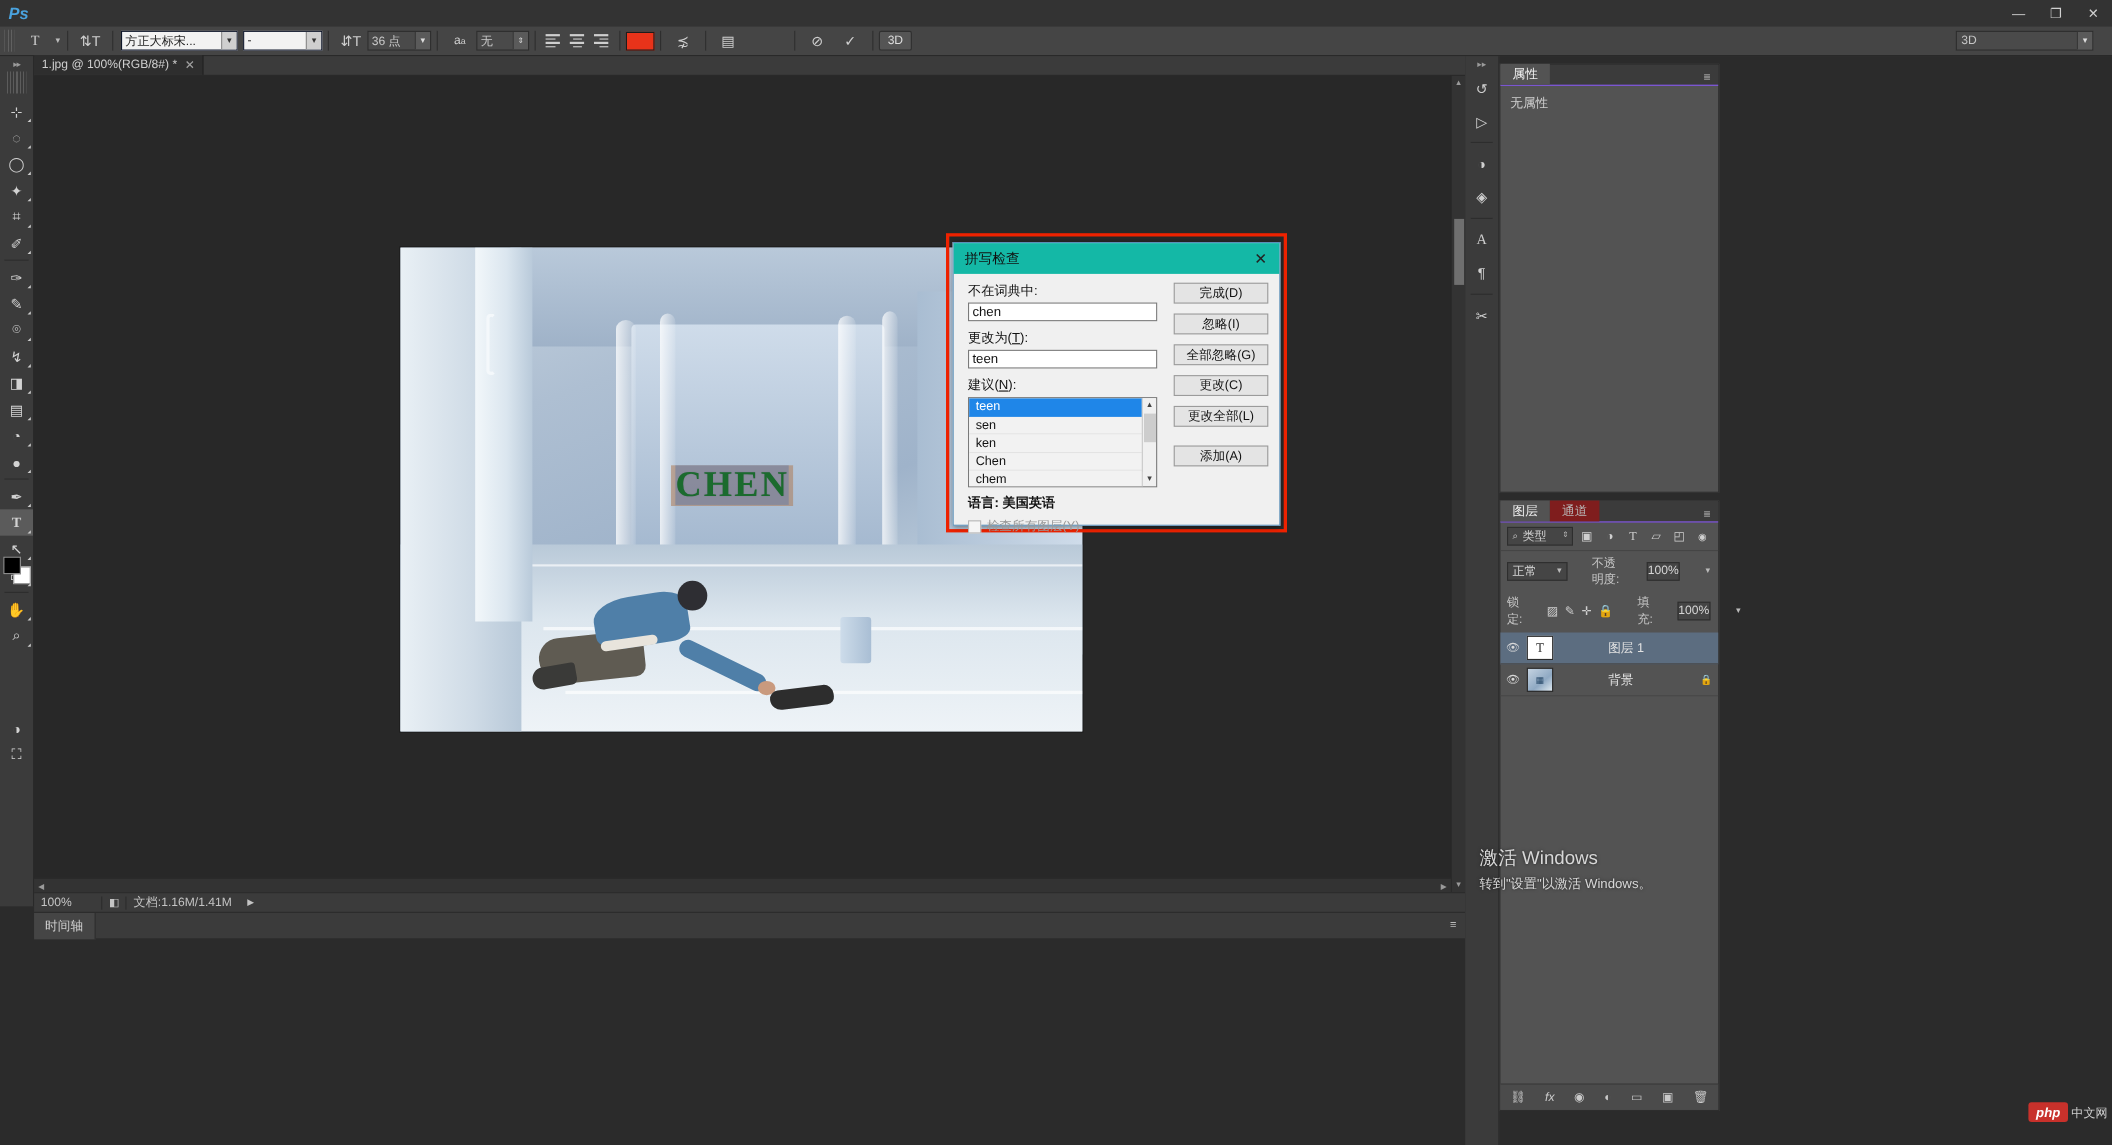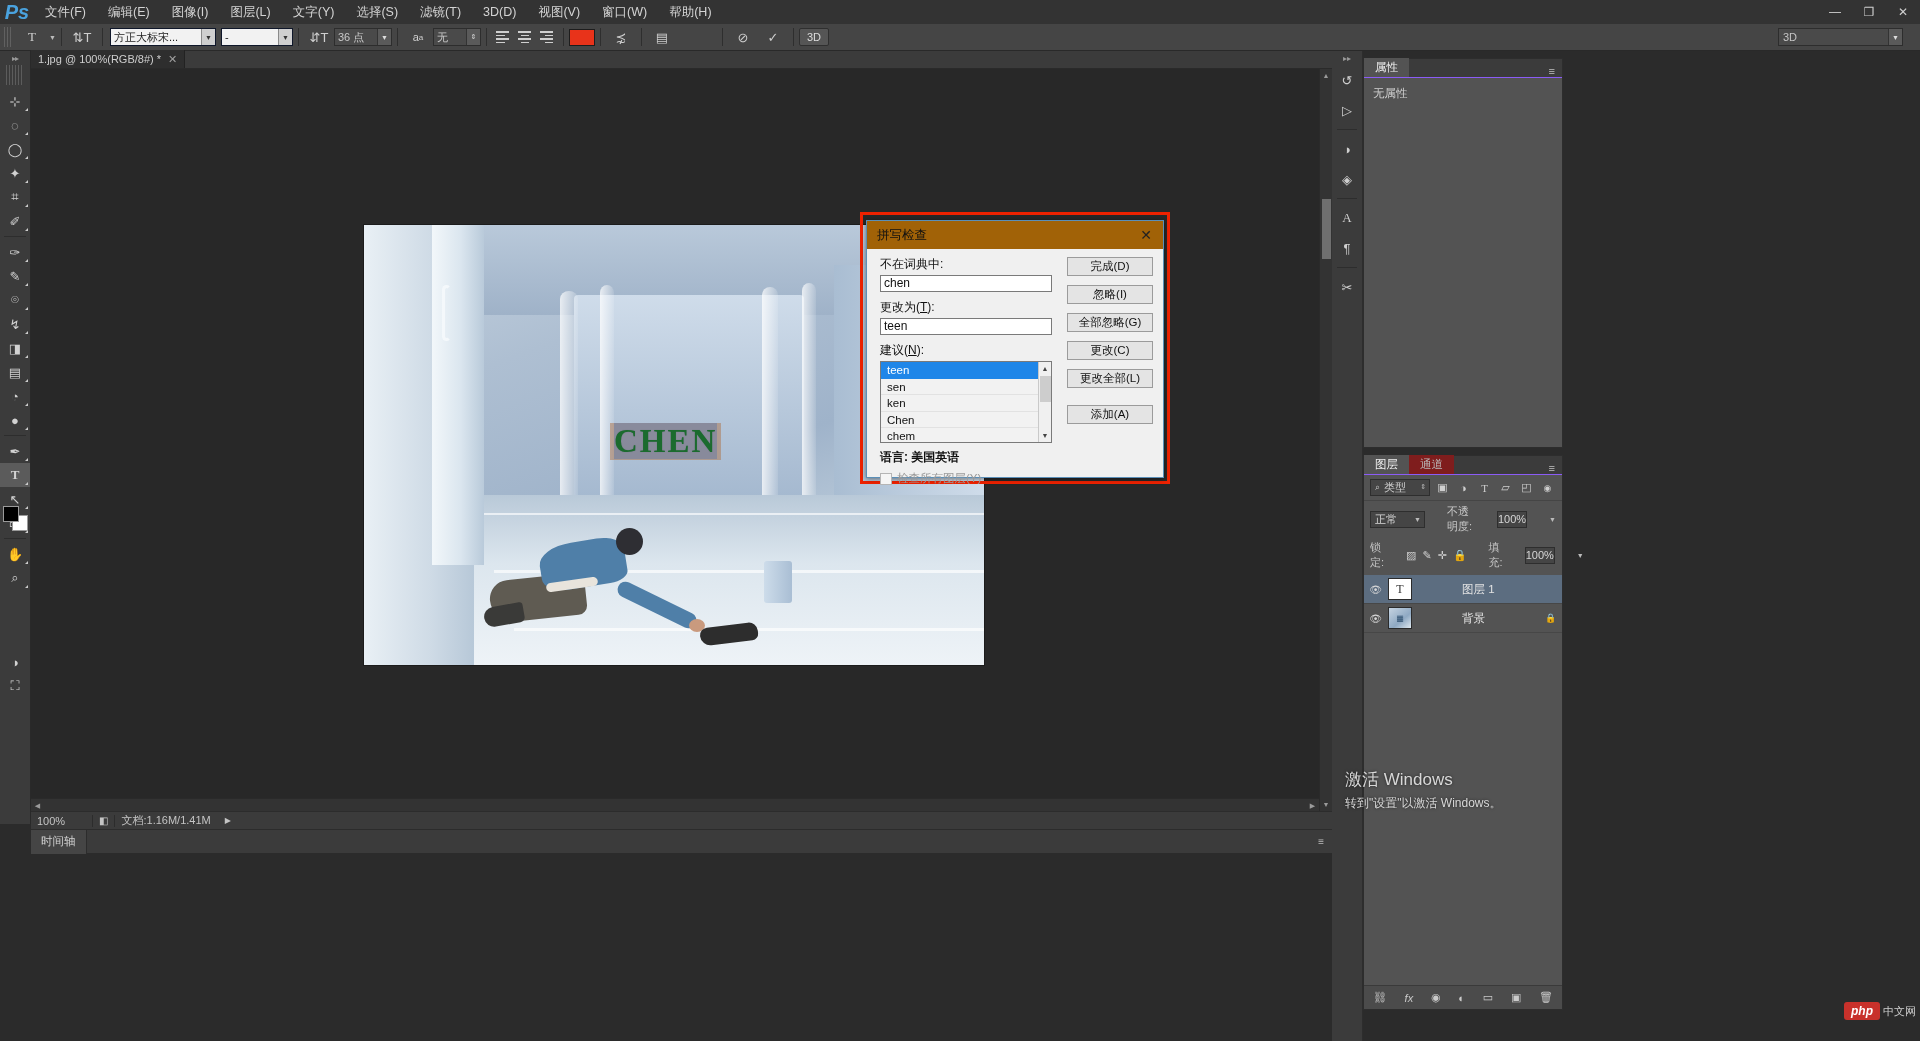--- a/index.html
+++ b/index.html
@@ -10,21 +10,21 @@
     font-size:12px; color:#c8c8c8;
     position:relative;
   }
   
   #titlebar {
     position:absolute; left:0; top:0; width:1920px; height:24px;
     background:#333333; display:flex; align-items:center;
   }
   .ps-logo {
     width:34px; height:24px; display:flex; align-items:center; justify-content:center;
-    color:#4aa3df; font-weight:bold; font-size:20px; font-style:italic;
+    color:#4aa3df; font-weight:bold; font-size:15px; font-style:italic;
   }
   .menu-items { display:flex; align-items:center; height:24px; }
   .menu-item {
     padding:0 11px; height:24px; line-height:24px; color:#d4d4d4; font-size:12.5px;
     white-space:nowrap; cursor:default;
   }
   .win-ctrls { position:absolute; right:0; top:0; display:flex; height:24px; }
   .win-btn {
     width:34px; height:24px; display:flex; align-items:center; justify-content:center;
     color:#d0d0d0; font-size:12px;
@@ -340,21 +340,21 @@
     position:absolute; left:860px; top:212px; width:310px; height:272px;
     border:3px solid #ee2200;
   }
   #dialog {
     position:absolute; left:866px; top:220px; width:298px; height:258px;
     background:#f0f0f0; border:1px solid #5a8fb8;
     box-shadow:0 1px 5px rgba(0,0,0,.45);
     font-size:12px; color:#111;
   }
   #dlg-title {
-    height:28px; background:#a16207; display:flex; align-items:center;
+    height:28px; background:#14b8a6; display:flex; align-items:center;
     padding-left:10px; font-size:12.5px; color:#111;
   }
   #dlg-close {
     position:absolute; right:0; top:0; width:34px; height:28px;
     display:flex; align-items:center; justify-content:center;
     font-size:14px; color:#222;
   }
   #dlg-body { position:relative; padding:7px 11px 0 13px; }
   .dlg-label { font-size:12px; color:#111; margin-bottom:2px; }
   .dlg-input {
@@ -416,33 +416,20 @@
     background:#c8312b; color:#fff; font-size:12px; font-weight:bold; font-style:italic;
     padding:2px 7px; border-radius:3px;
   }
   #php-txt { color:#cfcfcf; font-size:11px; }
 </style>
 </head>
 <body>
 
 <div id="titlebar">
   <div class="ps-logo">Ps</div>
-  <div class="menu-items">
-    <div class="menu-item">文件(F)</div>
-    <div class="menu-item">编辑(E)</div>
-    <div class="menu-item">图像(I)</div>
-    <div class="menu-item">图层(L)</div>
-    <div class="menu-item">文字(Y)</div>
-    <div class="menu-item">选择(S)</div>
-    <div class="menu-item">滤镜(T)</div>
-    <div class="menu-item">3D(D)</div>
-    <div class="menu-item">视图(V)</div>
-    <div class="menu-item">窗口(W)</div>
-    <div class="menu-item">帮助(H)</div>
-  </div>
   <div class="win-ctrls">
     <div class="win-btn">—</div>
     <div class="win-btn">❐</div>
     <div class="win-btn close">✕</div>
   </div>
 </div>
 
 <div id="optionsbar">
   <div class="grip"></div>
   <div class="ob-tool" style="font-family:'Liberation Serif',serif;">T</div>

